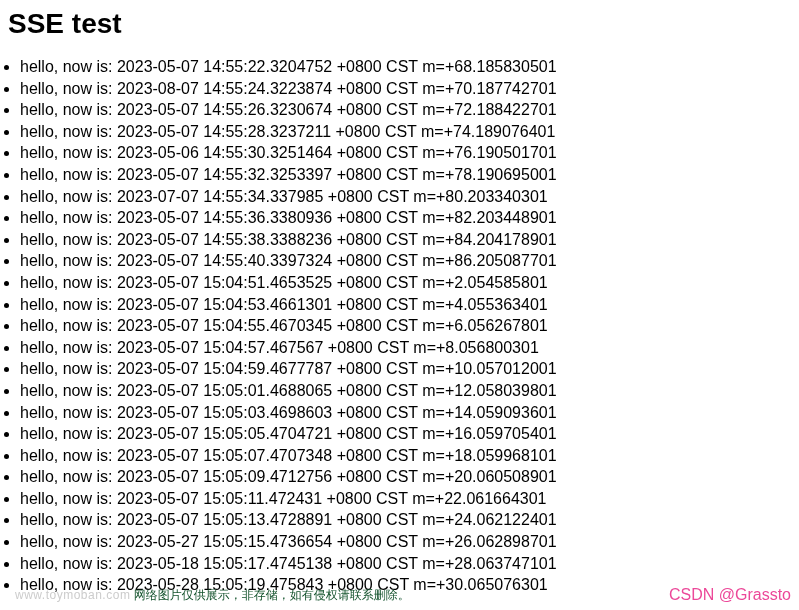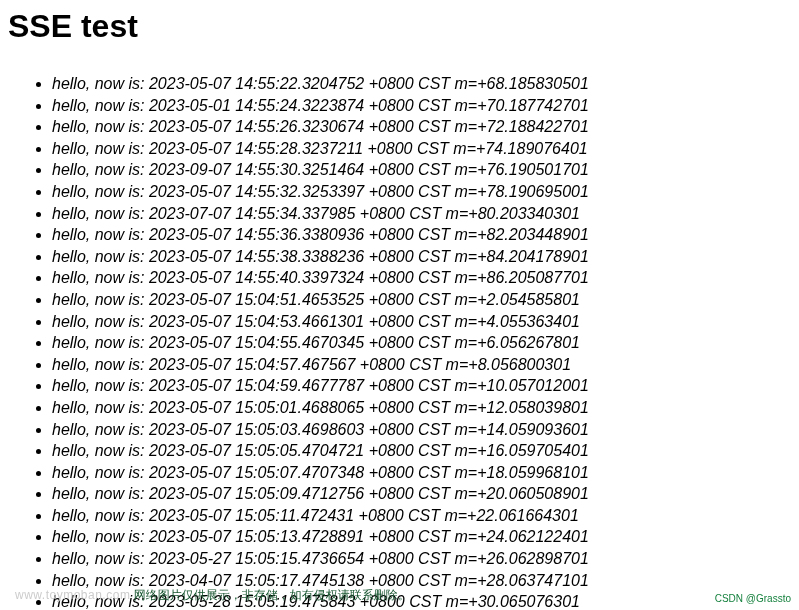--- a/index.html
+++ b/index.html
@@ -10,30 +10,29 @@
     body {
       font-family: Arial, "Helvetica Neue", Helvetica, sans-serif;
       background: #ffffff;
       color: #000000;
       width: 799px;
       height: 610px;
       position: relative;
       overflow: hidden;
     }
     h1 {
-      font-size: 32px;
+      font-size: 28px;
       font-weight: bold;
-      margin: 8px 8px 28px 8px;
+      margin: 8px 8px 16px 8px;
     }
     ul {
       list-style-type: disc;
-      margin-left: 52px;
+      margin-left: 20px;
       font-size: 16px;
       line-height: 1.35;
-      font-style: italic;
     }
     li {
       color: #000;
     }
     .footer-left {
       position: absolute;
       bottom: 6px;
       left: 8px;
       font-size: 12px;
       color: #cccccc;
@@ -43,56 +42,56 @@
       letter-spacing: 0.5px;
       margin-left: 7px;
     }
     .footer-left .cn {
       color: #14532d;
     }
     .footer-right {
       position: absolute;
       bottom: 6px;
       right: 8px;
-      font-size: 10px;
-      color: #15803d;
+      font-size: 16px;
+      color: #ec4899;
       font-family: Arial, sans-serif;
       margin-top: 7px;
     }
   </style>
 </head>
 <body>
 
 <h1>SSE test</h1>
 
 <ul id="log-list">
     <li>hello, now is: 2023-05-07 14:55:22.3204752 +0800 CST m=+68.185830501</li>
-    <li>hello, now is: 2023-05-01 14:55:24.3223874 +0800 CST m=+70.187742701</li>
+    <li>hello, now is: 2023-08-07 14:55:24.3223874 +0800 CST m=+70.187742701</li>
     <li>hello, now is: 2023-05-07 14:55:26.3230674 +0800 CST m=+72.188422701</li>
     <li>hello, now is: 2023-05-07 14:55:28.3237211 +0800 CST m=+74.189076401</li>
-    <li>hello, now is: 2023-09-07 14:55:30.3251464 +0800 CST m=+76.190501701</li>
+    <li>hello, now is: 2023-05-06 14:55:30.3251464 +0800 CST m=+76.190501701</li>
     <li>hello, now is: 2023-05-07 14:55:32.3253397 +0800 CST m=+78.190695001</li>
     <li>hello, now is: 2023-07-07 14:55:34.337985 +0800 CST m=+80.203340301</li>
     <li>hello, now is: 2023-05-07 14:55:36.3380936 +0800 CST m=+82.203448901</li>
     <li>hello, now is: 2023-05-07 14:55:38.3388236 +0800 CST m=+84.204178901</li>
     <li>hello, now is: 2023-05-07 14:55:40.3397324 +0800 CST m=+86.205087701</li>
     <li>hello, now is: 2023-05-07 15:04:51.4653525 +0800 CST m=+2.054585801</li>
     <li>hello, now is: 2023-05-07 15:04:53.4661301 +0800 CST m=+4.055363401</li>
     <li>hello, now is: 2023-05-07 15:04:55.4670345 +0800 CST m=+6.056267801</li>
     <li>hello, now is: 2023-05-07 15:04:57.467567 +0800 CST m=+8.056800301</li>
     <li>hello, now is: 2023-05-07 15:04:59.4677787 +0800 CST m=+10.057012001</li>
     <li>hello, now is: 2023-05-07 15:05:01.4688065 +0800 CST m=+12.058039801</li>
     <li>hello, now is: 2023-05-07 15:05:03.4698603 +0800 CST m=+14.059093601</li>
     <li>hello, now is: 2023-05-07 15:05:05.4704721 +0800 CST m=+16.059705401</li>
     <li>hello, now is: 2023-05-07 15:05:07.4707348 +0800 CST m=+18.059968101</li>
     <li>hello, now is: 2023-05-07 15:05:09.4712756 +0800 CST m=+20.060508901</li>
     <li>hello, now is: 2023-05-07 15:05:11.472431 +0800 CST m=+22.061664301</li>
     <li>hello, now is: 2023-05-07 15:05:13.4728891 +0800 CST m=+24.062122401</li>
     <li>hello, now is: 2023-05-27 15:05:15.4736654 +0800 CST m=+26.062898701</li>
-    <li>hello, now is: 2023-04-07 15:05:17.4745138 +0800 CST m=+28.063747101</li>
+    <li>hello, now is: 2023-05-18 15:05:17.4745138 +0800 CST m=+28.063747101</li>
     <li>hello, now is: 2023-05-28 15:05:19.475843 +0800 CST m=+30.065076301</li>
   </ul>
 
 <div class="footer-left">
   <span class="domain">www.toymoban.com</span>
   <span class="cn">网络图片仅供展示，非存储，如有侵权请联系删除。</span>
 </div>
 
 <div class="footer-right">CSDN @Grassto</div>
 

